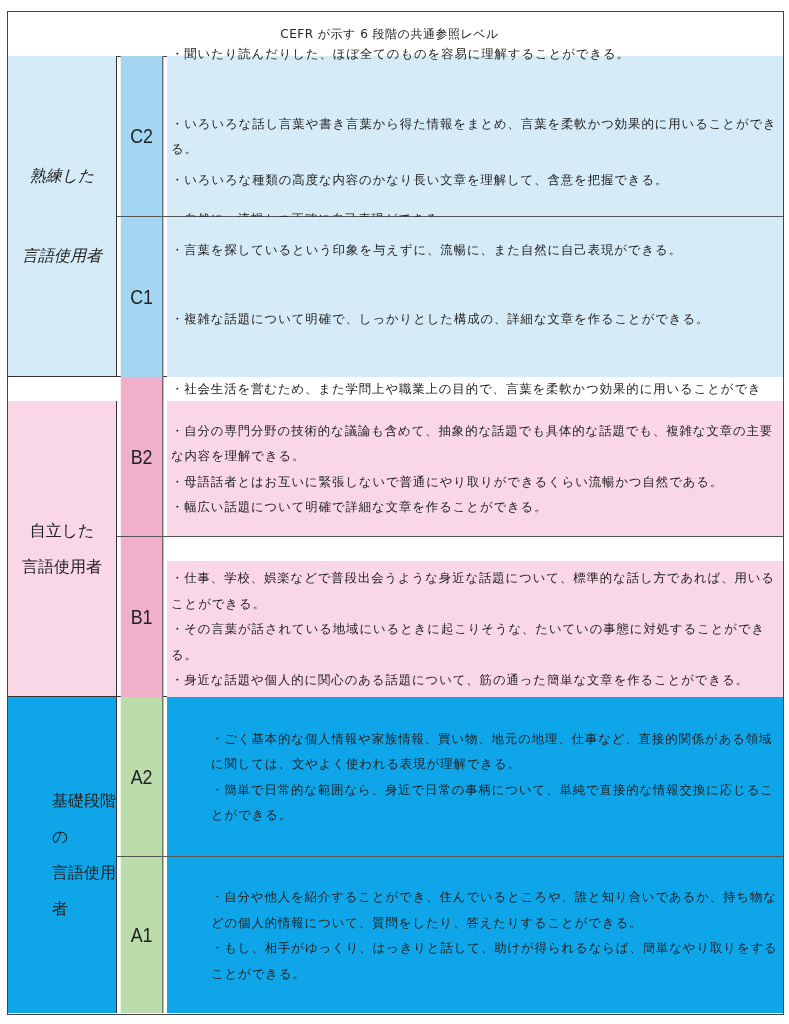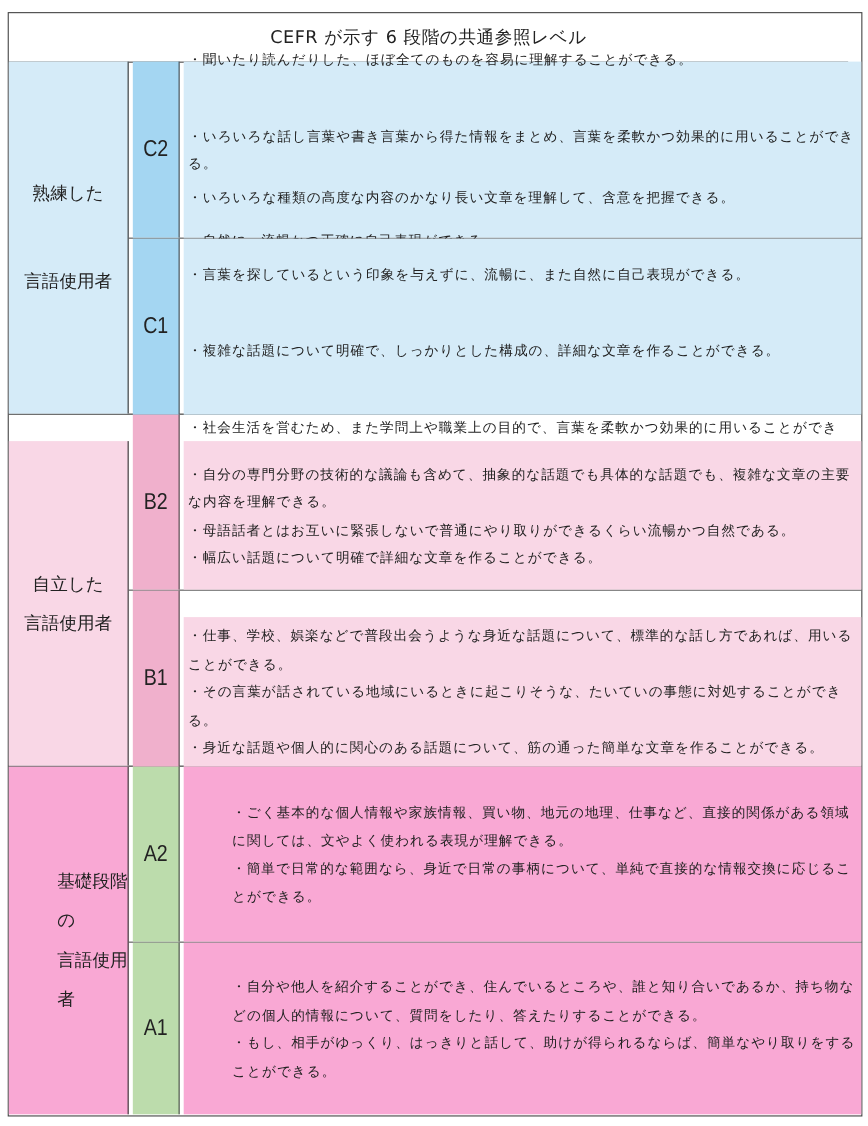--- a/index.html
+++ b/index.html
@@ -26,21 +26,21 @@
     background: #fff;
   }
   .title-row {
     position: absolute;
     left: 0; top: 0; right: 12px;
     height: 44px;
     border-bottom: 1.5px solid #444;
     display: flex;
     align-items: center;
     justify-content: center;
-    font-size: 16px;
+    font-size: 12px;
     color: #222;
     letter-spacing: 0.5px;
   }
   .group {
     position: absolute;
     left: 0;
     right: 0;
     border-bottom: 1.5px solid #333;
     box-sizing: border-box;
   }
@@ -94,31 +94,31 @@
     color: #222;
     letter-spacing: 0.9px;
   }
   .level-desc p { margin: 0; }
 
   
   .proficient .group-label, .proficient .level-desc { background: #d5ebf8; gap: 44px; }
   .proficient .level-code { background: #a4d6f2; }
   .independent .group-label, .independent .level-desc { background: #f9d7e6; margin-top: 24px; }
   .independent .level-code { background: #f0b0cc; }
-  .basic .group-label, .basic .level-desc { background: #f9a8d4; padding-left: 44px; }
+  .basic .group-label, .basic .level-desc { background: #0ea5e9; padding-left: 44px; }
   .basic .level-code { background: #bcdcac; }
 </style>
 </head>
 <body>
 
 <div class="table">
   <div class="title-row">CEFR が示す 6 段階の共通参照レベル</div>
 
   <div class="group proficient" style="top:44px;height:321px;">
-    <div class="group-label" style="padding-top:0;">
+    <div class="group-label" style="padding-top:0;font-style:italic;">
       <span>熟練した</span>
       <span>言語使用者</span>
     </div>
     <div class="level upper" style="top:0;height:161px;">
       <div class="level-code">C2</div>
       <div class="level-desc">
         <p>・聞いたり読んだりした、ほぼ全てのものを容易に理解することができる。</p>
         <p>・いろいろな話し言葉や書き言葉から得た情報をまとめ、言葉を柔軟かつ効果的に用いることができる。</p>
         <p>・自然に、流暢かつ正確に自己表現ができる。</p>
       </div>

